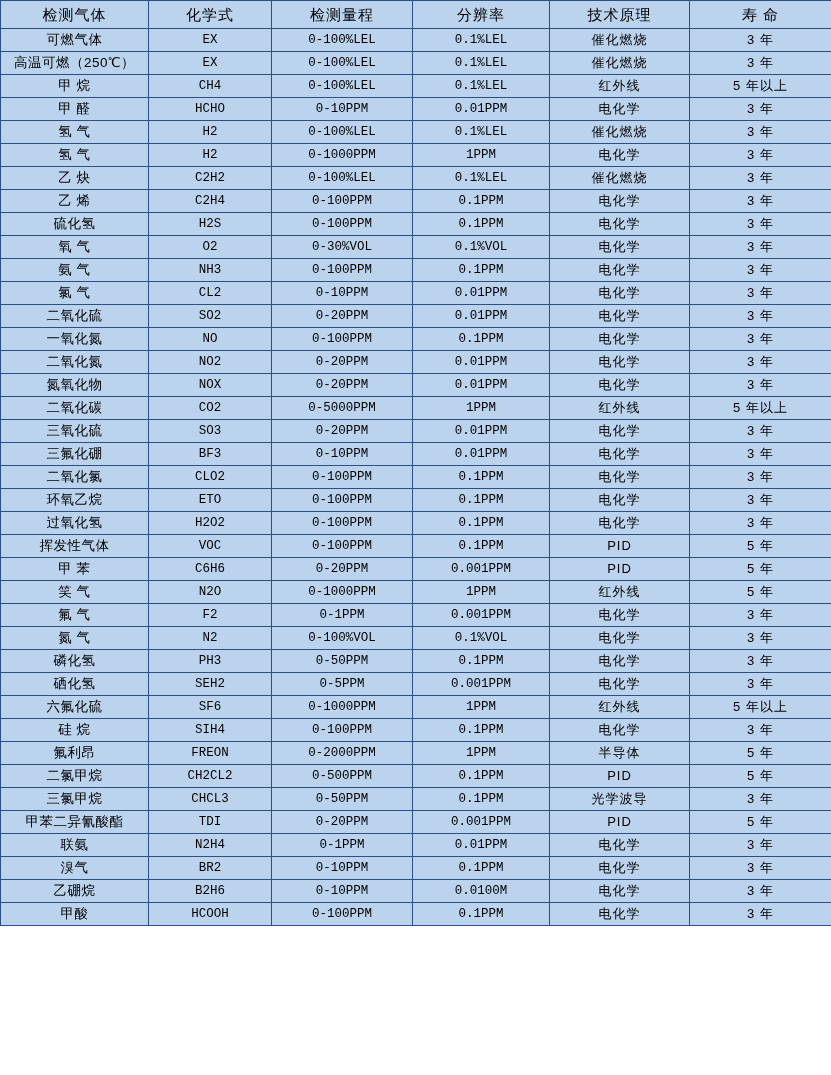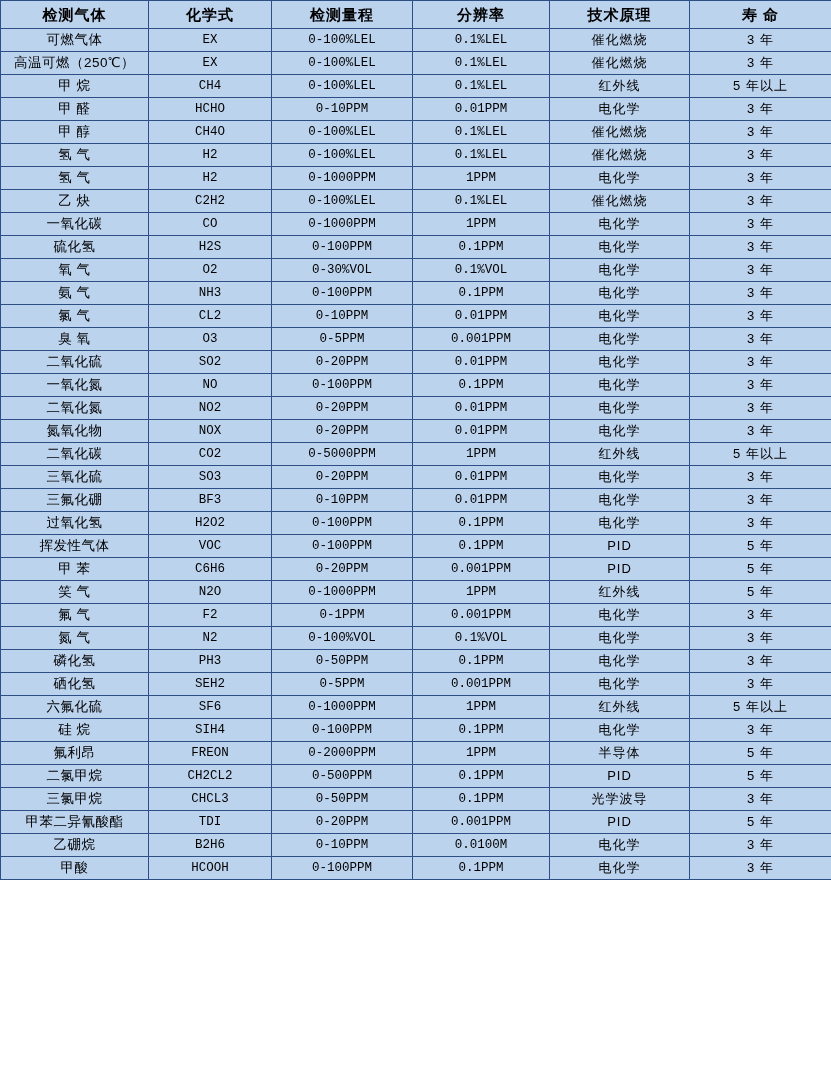--- a/index.html
+++ b/index.html
@@ -31,21 +31,21 @@
     padding: 0;
     height: 22px;
     line-height: 22px;
     overflow: hidden;
     white-space: nowrap;
   }
   #gas-table thead th {
     height: 27px;
     line-height: 27px;
     font-size: 15px;
-    font-weight: bold;
+    font-weight: normal;
     letter-spacing: 1px;
   }
   #gas-table tbody td {
     font-size: 13px;
   }
   #gas-table tbody td.name {
     font-size: 13.5px;
     letter-spacing: 0.5px;
   }
   #gas-table tbody td.formula,
@@ -109,28 +109,20 @@
       </tr>
       <tr>
         <td class="name">甲 醛</td>
         <td class="formula">HCHO</td>
         <td class="range">0-10PPM</td>
         <td class="res">0.01PPM</td>
         <td class="principle">电化学</td>
         <td class="life">3 年</td>
       </tr>
       <tr>
-        <td class="name">甲 醇</td>
-        <td class="formula">CH4O</td>
-        <td class="range">0-100%LEL</td>
-        <td class="res">0.1%LEL</td>
-        <td class="principle">催化燃烧</td>
-        <td class="life">3 年</td>
-      </tr>
-      <tr>
         <td class="name">氢 气</td>
         <td class="formula">H2</td>
         <td class="range">0-100%LEL</td>
         <td class="res">0.1%LEL</td>
         <td class="principle">催化燃烧</td>
         <td class="life">3 年</td>
       </tr>
       <tr>
         <td class="name">氢 气</td>
         <td class="formula">H2</td>
@@ -141,24 +133,24 @@
       </tr>
       <tr>
         <td class="name">乙 炔</td>
         <td class="formula">C2H2</td>
         <td class="range">0-100%LEL</td>
         <td class="res">0.1%LEL</td>
         <td class="principle">催化燃烧</td>
         <td class="life">3 年</td>
       </tr>
       <tr>
-        <td class="name">一氧化碳</td>
-        <td class="formula">CO</td>
-        <td class="range">0-1000PPM</td>
-        <td class="res">1PPM</td>
+        <td class="name">乙 烯</td>
+        <td class="formula">C2H4</td>
+        <td class="range">0-100PPM</td>
+        <td class="res">0.1PPM</td>
         <td class="principle">电化学</td>
         <td class="life">3 年</td>
       </tr>
       <tr>
         <td class="name">硫化氢</td>
         <td class="formula">H2S</td>
         <td class="range">0-100PPM</td>
         <td class="res">0.1PPM</td>
         <td class="principle">电化学</td>
         <td class="life">3 年</td>
@@ -177,28 +169,20 @@
         <td class="range">0-100PPM</td>
         <td class="res">0.1PPM</td>
         <td class="principle">电化学</td>
         <td class="life">3 年</td>
       </tr>
       <tr>
         <td class="name">氯 气</td>
         <td class="formula">CL2</td>
         <td class="range">0-10PPM</td>
         <td class="res">0.01PPM</td>
-        <td class="principle">电化学</td>
-        <td class="life">3 年</td>
-      </tr>
-      <tr>
-        <td class="name">臭 氧</td>
-        <td class="formula">O3</td>
-        <td class="range">0-5PPM</td>
-        <td class="res">0.001PPM</td>
         <td class="principle">电化学</td>
         <td class="life">3 年</td>
       </tr>
       <tr>
         <td class="name">二氧化硫</td>
         <td class="formula">SO2</td>
         <td class="range">0-20PPM</td>
         <td class="res">0.01PPM</td>
         <td class="principle">电化学</td>
         <td class="life">3 年</td>
@@ -245,20 +229,36 @@
       </tr>
       <tr>
         <td class="name">三氟化硼</td>
         <td class="formula">BF3</td>
         <td class="range">0-10PPM</td>
         <td class="res">0.01PPM</td>
         <td class="principle">电化学</td>
         <td class="life">3 年</td>
       </tr>
       <tr>
+        <td class="name">二氧化氯</td>
+        <td class="formula">CLO2</td>
+        <td class="range">0-100PPM</td>
+        <td class="res">0.1PPM</td>
+        <td class="principle">电化学</td>
+        <td class="life">3 年</td>
+      </tr>
+      <tr>
+        <td class="name">环氧乙烷</td>
+        <td class="formula">ETO</td>
+        <td class="range">0-100PPM</td>
+        <td class="res">0.1PPM</td>
+        <td class="principle">电化学</td>
+        <td class="life">3 年</td>
+      </tr>
+      <tr>
         <td class="name">过氧化氢</td>
         <td class="formula">H2O2</td>
         <td class="range">0-100PPM</td>
         <td class="res">0.1PPM</td>
         <td class="principle">电化学</td>
         <td class="life">3 年</td>
       </tr>
       <tr>
         <td class="name">挥发性气体</td>
         <td class="formula">VOC</td>
@@ -357,20 +357,36 @@
       </tr>
       <tr>
         <td class="name">甲苯二异氰酸酯</td>
         <td class="formula">TDI</td>
         <td class="range">0-20PPM</td>
         <td class="res">0.001PPM</td>
         <td class="principle">PID</td>
         <td class="life">5 年</td>
       </tr>
       <tr>
+        <td class="name">联氨</td>
+        <td class="formula">N2H4</td>
+        <td class="range">0-1PPM</td>
+        <td class="res">0.01PPM</td>
+        <td class="principle">电化学</td>
+        <td class="life">3 年</td>
+      </tr>
+      <tr>
+        <td class="name">溴气</td>
+        <td class="formula">BR2</td>
+        <td class="range">0-10PPM</td>
+        <td class="res">0.1PPM</td>
+        <td class="principle">电化学</td>
+        <td class="life">3 年</td>
+      </tr>
+      <tr>
         <td class="name">乙硼烷</td>
         <td class="formula">B2H6</td>
         <td class="range">0-10PPM</td>
         <td class="res">0.0100M</td>
         <td class="principle">电化学</td>
         <td class="life">3 年</td>
       </tr>
       <tr>
         <td class="name">甲酸</td>
         <td class="formula">HCOOH</td>

